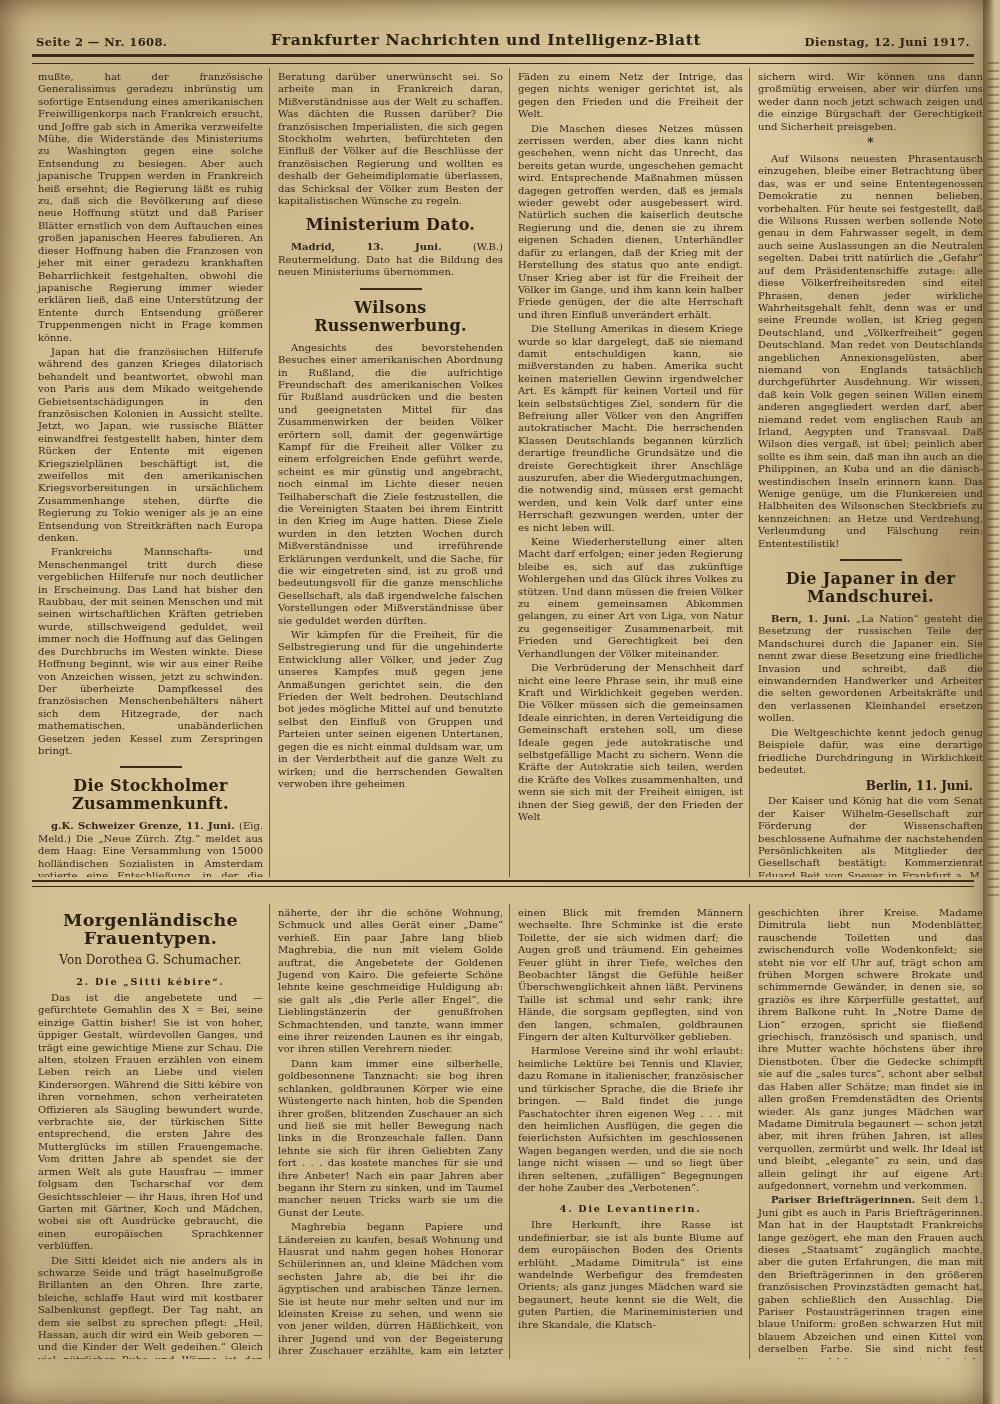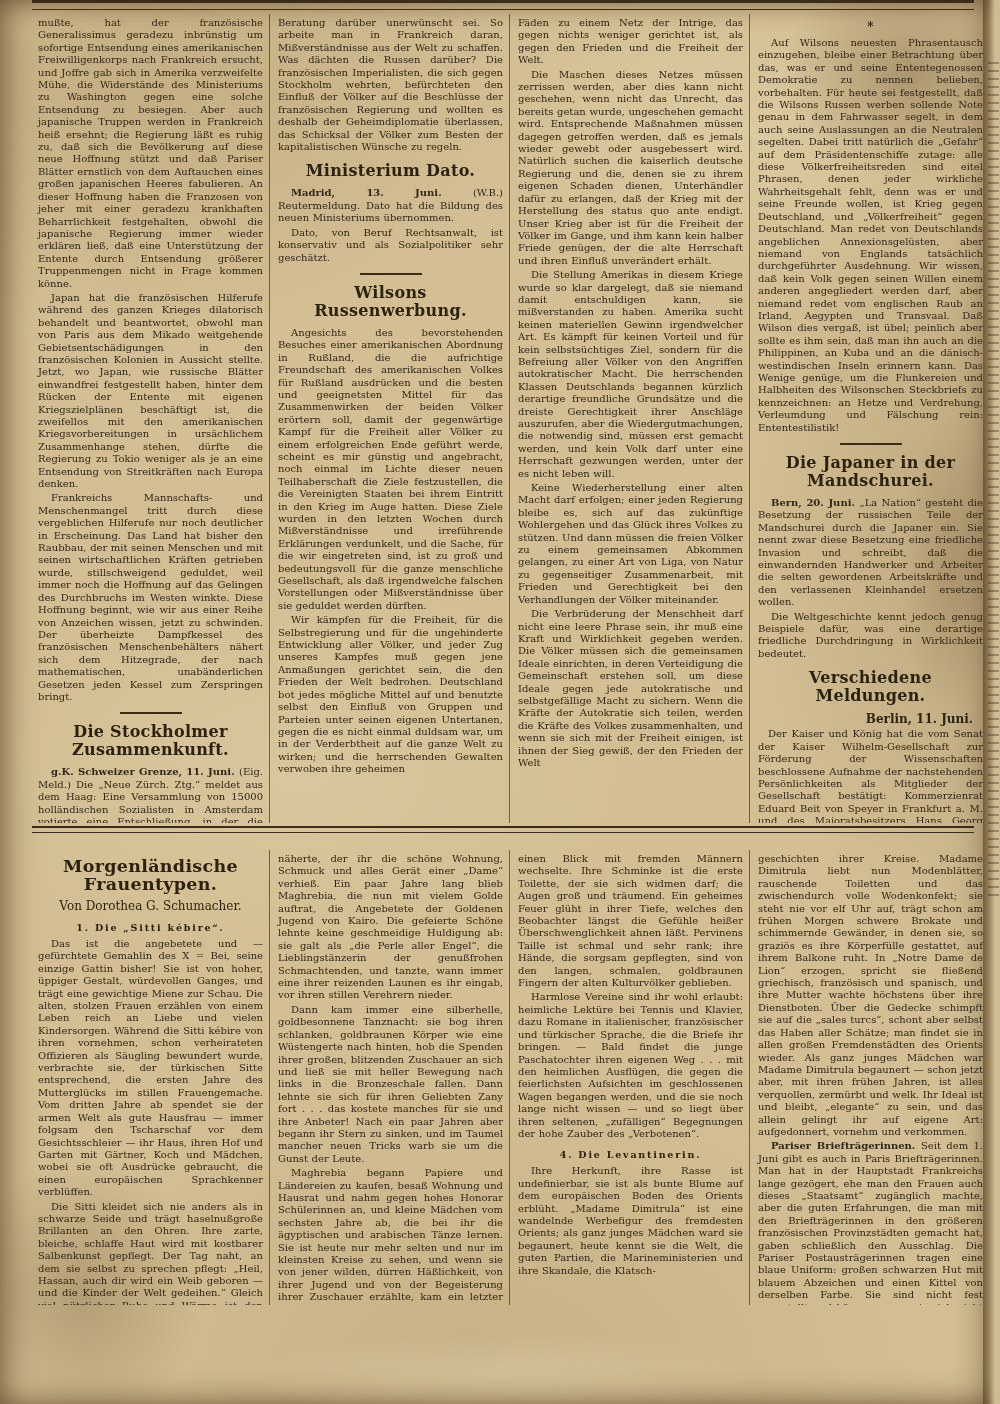--- a/index.html
+++ b/index.html
@@ -80,68 +80,72 @@
 </head>
 <body>
 
 <div class="page">
   <div class="stain stain-a"></div>
   <div class="stain stain-b"></div>
   <div class="stain stain-c"></div>
   <div class="stain stain-d"></div>
 
   <div class="inner">
+    <div class="masthead">
+      <span class="mast-side">Seite 2 — Nr. 1608.</span>
+      <span class="mast-title">Frankfurter Nachrichten und Intelligenz-Blatt</span>
+      <span class="mast-side">Dienstag, 12. Juni 1917.</span>
+    </div>
     <div class="rule-thick"></div>
 
     <div class="columns main-cols">
       <div class="col">
           <p class="pc">mußte, hat der französische Generalissimus geradezu inbrünstig um sofortige Entsendung eines amerikanischen Freiwilligenkorps nach Frankreich ersucht, und Joffre gab sich in Amerika verzweifelte Mühe, die Widerstände des Ministeriums zu Washington gegen eine solche Entsendung zu besiegen. Aber auch japanische Truppen werden in Frankreich heiß ersehnt; die Regierung läßt es ruhig zu, daß sich die Bevölkerung auf diese neue Hoffnung stützt und daß Pariser Blätter ernstlich von dem Auftauchen eines großen japanischen Heeres fabulieren. An dieser Hoffnung haben die Franzosen von jeher mit einer geradezu krankhaften Beharrlichkeit festgehalten, obwohl die japanische Regierung immer wieder erklären ließ, daß eine Unterstützung der Entente durch Entsendung größerer Truppenmengen nicht in Frage kommen könne.</p>
           <p class="p">Japan hat die französischen Hilferufe während des ganzen Krieges dilatorisch behandelt und beantwortet, obwohl man von Paris aus dem Mikado weitgehende Gebietsentschädigungen in den französischen Kolonien in Aussicht stellte. Jetzt, wo Japan, wie russische Blätter einwandfrei festgestellt haben, hinter dem Rücken der Entente mit eigenen Kriegszielplänen beschäftigt ist, die zweifellos mit den amerikanischen Kriegsvorbereitungen in ursächlichem Zusammenhange stehen, dürfte die Regierung zu Tokio weniger als je an eine Entsendung von Streitkräften nach Europa denken.</p>
           <p class="p">Frankreichs Mannschafts- und Menschenmangel tritt durch diese vergeblichen Hilferufe nur noch deutlicher in Erscheinung. Das Land hat bisher den Raubbau, der mit seinen Menschen und mit seinen wirtschaftlichen Kräften getrieben wurde, stillschweigend geduldet, weil immer noch die Hoffnung auf das Gelingen des Durchbruchs im Westen winkte. Diese Hoffnung beginnt, wie wir aus einer Reihe von Anzeichen wissen, jetzt zu schwinden. Der überheizte Dampfkessel des französischen Menschenbehälters nähert sich dem Hitzegrade, der nach mathematischen, unabänderlichen Gesetzen jeden Kessel zum Zerspringen bringt.</p>
           <div class="divider"></div>
           <h3 class="h1">Die Stockholmer Zusammenkunft.</h3>
           <p class="p"><b class="lead">g.K. Schweizer Grenze, 11. Juni. </b>(Eig. Meld.) Die „Neue Zürch. Ztg.“ meldet aus dem Haag: Eine Versammlung von 15000 holländischen Sozialisten in Amsterdam votierte eine Entschließung, in der die französischen Sozialisten im Sinne Poincarés ersucht werden, durch Beschickung der Stockholmer Zusammenkunft die internationale Verständigung zu ermöglichen.</p>
         </div>
       <div class="col">
           <p class="pc">Beratung darüber unerwünscht sei. So arbeite man in Frankreich daran, Mißverständnisse aus der Welt zu schaffen. Was dächten die Russen darüber? Die französischen Imperialisten, die sich gegen Stockholm wehrten, befürchteten den Einfluß der Völker auf die Beschlüsse der französischen Regierung und wollten es deshalb der Geheimdiplomatie überlassen, das Schicksal der Völker zum Besten der kapitalistischen Wünsche zu regeln.</p>
           <h3 class="h1">Ministerium Dato.</h3>
           <p class="p"><b class="lead">Madrid, 13. Juni. </b>(W.B.) Reutermeldung. Dato hat die Bildung des neuen Ministeriums übernommen.</p>
-          <p class="p">Dato, von Beruf Rechtsanwalt, ist konservativ und als Sozialpolitiker sehr geschätzt.</p>
           <div class="divider"></div>
           <h3 class="h1">Wilsons Russenwerbung.</h3>
           <p class="p">Angesichts des bevorstehenden Besuches einer amerikanischen Abordnung in Rußland, die die aufrichtige Freundschaft des amerikanischen Volkes für Rußland ausdrücken und die besten und geeignetsten Mittel für das Zusammenwirken der beiden Völker erörtern soll, damit der gegenwärtige Kampf für die Freiheit aller Völker zu einem erfolgreichen Ende geführt werde, scheint es mir günstig und angebracht, noch einmal im Lichte dieser neuen Teilhaberschaft die Ziele festzustellen, die die Vereinigten Staaten bei ihrem Eintritt in den Krieg im Auge hatten. Diese Ziele wurden in den letzten Wochen durch Mißverständnisse und irreführende Erklärungen verdunkelt, und die Sache, für die wir eingetreten sind, ist zu groß und bedeutungsvoll für die ganze menschliche Gesellschaft, als daß irgendwelche falschen Vorstellungen oder Mißverständnisse über sie geduldet werden dürften.</p>
           <p class="p">Wir kämpfen für die Freiheit, für die Selbstregierung und für die ungehinderte Entwicklung aller Völker, und jeder Zug unseres Kampfes muß gegen jene Anmaßungen gerichtet sein, die den Frieden der Welt bedrohen. Deutschland bot jedes mögliche Mittel auf und benutzte selbst den Einfluß von Gruppen und Parteien unter seinen eigenen Untertanen, gegen die es nicht einmal duldsam war, um in der Verderbtheit auf die ganze Welt zu wirken; und die herrschenden Gewalten verwoben ihre geheimen</p>
         </div>
       <div class="col">
           <p class="pc">Fäden zu einem Netz der Intrige, das gegen nichts weniger gerichtet ist, als gegen den Frieden und die Freiheit der Welt.</p>
           <p class="p">Die Maschen dieses Netzes müssen zerrissen werden, aber dies kann nicht geschehen, wenn nicht das Unrecht, das bereits getan wurde, ungeschehen gemacht wird. Entsprechende Maßnahmen müssen dagegen getroffen werden, daß es jemals wieder gewebt oder ausgebessert wird. Natürlich suchen die kaiserlich deutsche Regierung und die, denen sie zu ihrem eigenen Schaden dienen, Unterhändler dafür zu erlangen, daß der Krieg mit der Herstellung des status quo ante endigt. Unser Krieg aber ist für die Freiheit der Völker im Gange, und ihm kann kein halber Friede genügen, der die alte Herrschaft und ihren Einfluß unverändert erhält.</p>
           <p class="p">Die Stellung Amerikas in diesem Kriege wurde so klar dargelegt, daß sie niemand damit entschuldigen kann, sie mißverstanden zu haben. Amerika sucht keinen materiellen Gewinn irgendwelcher Art. Es kämpft für keinen Vorteil und für kein selbstsüchtiges Ziel, sondern für die Befreiung aller Völker von den Angriffen autokratischer Macht. Die herrschenden Klassen Deutschlands begannen kürzlich derartige freundliche Grundsätze und die dreiste Gerechtigkeit ihrer Anschläge auszurufen, aber die Wiedergutmachungen, die notwendig sind, müssen erst gemacht werden, und kein Volk darf unter eine Herrschaft gezwungen werden, unter der es nicht leben will.</p>
           <p class="p">Keine Wiederherstellung einer alten Macht darf erfolgen; einer jeden Regierung bleibe es, sich auf das zukünftige Wohlergehen und das Glück ihres Volkes zu stützen. Und dann müssen die freien Völker zu einem gemeinsamen Abkommen gelangen, zu einer Art von Liga, von Natur zu gegenseitiger Zusammenarbeit, mit Frieden und Gerechtigkeit bei den Verhandlungen der Völker miteinander.</p>
           <p class="p">Die Verbrüderung der Menschheit darf nicht eine leere Phrase sein, ihr muß eine Kraft und Wirklichkeit gegeben werden. Die Völker müssen sich die gemeinsamen Ideale einrichten, in deren Verteidigung die Gemeinschaft erstehen soll, um diese Ideale gegen jede autokratische und selbstgefällige Macht zu sichern. Wenn die Kräfte der Autokratie sich teilen, werden die Kräfte des Volkes zusammenhalten, und wenn sie sich mit der Freiheit einigen, ist ihnen der Sieg gewiß, der den Frieden der Welt</p>
         </div>
       <div class="col">
+          <p class="pc">sichern wird. Wir können uns dann großmütig erweisen, aber wir dürfen uns weder dann noch jetzt schwach zeigen und die einzige Bürgschaft der Gerechtigkeit und Sicherheit preisgeben.</p>
           <div class="star">*</div>
           <p class="p">Auf Wilsons neuesten Phrasentausch einzugehen, bleibe einer Betrachtung über das, was er und seine Ententegenossen Demokratie zu nennen belieben, vorbehalten. Für heute sei festgestellt, daß die Wilsons Russen werben sollende Note genau in dem Fahrwasser segelt, in dem auch seine Auslassungen an die Neutralen segelten. Dabei tritt natürlich die „Gefahr“ auf dem Präsidentenschiffe zutage: alle diese Völkerfreiheitsreden sind eitel Phrasen, denen jeder wirkliche Wahrheitsgehalt fehlt, denn was er und seine Freunde wollen, ist Krieg gegen Deutschland, und „Völkerfreiheit“ gegen Deutschland. Man redet von Deutschlands angeblichen Annexionsgelüsten, aber niemand von Englands tatsächlich durchgeführter Ausdehnung. Wir wissen, daß kein Volk gegen seinen Willen einem anderen angegliedert werden darf, aber niemand redet vom englischen Raub an Irland, Aegypten und Transvaal. Daß Wilson dies vergaß, ist übel; peinlich aber sollte es ihm sein, daß man ihn auch an die Philippinen, an Kuba und an die dänisch-westindischen Inseln erinnern kann. Das Wenige genüge, um die Flunkereien und Halbheiten des Wilsonschen Steckbriefs zu kennzeichnen: an Hetze und Verdrehung, Verleumdung und Fälschung rein: Ententestilistik!</p>
           <div class="divider"></div>
           <h3 class="h1">Die Japaner in der Mandschurei.</h3>
-          <p class="p"><b class="lead">Bern, 20. Juni. </b>„La Nation“ gesteht die Besetzung der russischen Teile der Mandschurei durch die Japaner ein. Sie nennt zwar diese Besetzung eine friedliche Invasion und schreibt, daß die einwandernden Handwerker und Arbeiter die selten gewordenen Arbeitskräfte und den verlassenen Kleinhandel ersetzen wollen.</p>
+          <p class="p"><b class="lead">Bern, 1. Juni. </b>„La Nation“ gesteht die Besetzung der russischen Teile der Mandschurei durch die Japaner ein. Sie nennt zwar diese Besetzung eine friedliche Invasion und schreibt, daß die einwandernden Handwerker und Arbeiter die selten gewordenen Arbeitskräfte und den verlassenen Kleinhandel ersetzen wollen.</p>
           <p class="p">Die Weltgeschichte kennt jedoch genug Beispiele dafür, was eine derartige friedliche Durchdringung in Wirklichkeit bedeutet.</p>
-          <h3 class="h1">Verschiedene Meldungen.</h3>
           <div class="dateline">Berlin, 11. Juni.</div>
           <p class="small">Der Kaiser und König hat die vom Senat der Kaiser Wilhelm-Gesellschaft zur Förderung der Wissenschaften beschlossene Aufnahme der nachstehenden Persönlichkeiten als Mitglieder der Gesellschaft bestätigt: Kommerzienrat Eduard Beit von Speyer in Frankfurt a. M. und des Majoratsbesitzers Hans Georg Graf v. Oppersdorff, erbliches Mitglied des Herrenhauses, Mitglied des Reichstages und Rittmeister. Zugleich genehmigte der Kaiser die Zulassung des Generaldirektors Geheimen Bergrates und Oberbergrates a. D. Dr. Viktor Weidtman, Mitglied des Herrenhauses, in Aachen, als Vertreter der Aktiengesellschaft für Bergbau, Blei- und Zinkfabrikation.</p>
         </div>
     </div>
 
     <div class="rule-mid"></div>
 
     <div class="columns feui-cols">
       <div class="col">
           <h3 class="h1">Morgenländische Frauentypen.</h3>
           <div class="byline">Von Dorothea G. Schumacher.</div>
-          <h4 class="h2">1. Die „Sitti kébire“.</h4>
+          <h4 class="h2">2. Die „Sitti kébire“.</h4>
           <p class="p">Das ist die angebetete und — gefürchtete Gemahlin des X = Bei, seine einzige Gattin bisher! Sie ist von hoher, üppiger Gestalt, würdevollen Ganges, und trägt eine gewichtige Miene zur Schau. Die alten, stolzen Frauen erzählen von einem Leben reich an Liebe und vielen Kindersorgen. Während die Sitti kébire von ihren vornehmen, schon verheirateten Offizieren als Säugling bewundert wurde, verbrachte sie, der türkischen Sitte entsprechend, die ersten Jahre des Mutterglücks im stillen Frauengemache. Vom dritten Jahre ab spendet sie der armen Welt als gute Hausfrau — immer folgsam den Tscharschaf vor dem Gesichtsschleier — ihr Haus, ihren Hof und Garten mit Gärtner, Koch und Mädchen, wobei sie oft Ausdrücke gebraucht, die einen europäischen Sprachkenner verblüffen.</p>
           <p class="p">Die Sitti kleidet sich nie anders als in schwarze Seide und trägt haselnußgroße Brillanten an den Ohren. Ihre zarte, bleiche, schlaffe Haut wird mit kostbarer Salbenkunst gepflegt. Der Tag naht, an dem sie selbst zu sprechen pflegt: „Heil, Hassan, auch dir wird ein Weib geboren — und die Kinder der Welt gedeihen.“ Gleich viel nützlicher Ruhe und Wärme ist den Kindern der Mütter ein Segen der alten Sitte beschieden.</p>
         </div>
       <div class="col">
           <p class="pc">näherte, der ihr die schöne Wohnung, Schmuck und alles Gerät einer „Dame“ verhieß. Ein paar Jahre lang blieb Maghrebia, die nun mit vielem Golde auftrat, die Angebetete der Goldenen Jugend von Kairo. Die gefeierte Schöne lehnte keine geschmeidige Huldigung ab: sie galt als „die Perle aller Engel“, die Lieblingstänzerin der genußfrohen Schmachtenden, und tanzte, wann immer eine ihrer reizenden Launen es ihr eingab, vor ihren stillen Verehrern nieder.</p>
           <p class="p">Dann kam immer eine silberhelle, goldbesonnene Tanznacht: sie bog ihren schlanken, goldbraunen Körper wie eine Wüstengerte nach hinten, hob die Spenden ihrer großen, blitzenden Zuschauer an sich und ließ sie mit heller Bewegung nach links in die Bronzeschale fallen. Dann lehnte sie sich für ihren Geliebten Zany fort . . . das kostete manches für sie und ihre Anbeter! Nach ein paar Jahren aber begann ihr Stern zu sinken, und im Taumel mancher neuen Tricks warb sie um die Gunst der Leute.</p>
           <p class="p">Maghrebia begann Papiere und Ländereien zu kaufen, besaß Wohnung und Hausrat und nahm gegen hohes Honorar Schülerinnen an, und kleine Mädchen vom sechsten Jahre ab, die bei ihr die ägyptischen und arabischen Tänze lernen. Sie ist heute nur mehr selten und nur im kleinsten Kreise zu sehen, und wenn sie von jener wilden, dürren Häßlichkeit, von ihrer Jugend und von der Begeisterung ihrer Zuschauer erzählte, kam ein letzter Abglanz längst vergangener Schönheit in ihre Augen.</p>
         </div>
       <div class="col">
           <p class="pc">einen Blick mit fremden Männern wechselte. Ihre Schminke ist die erste Toilette, der sie sich widmen darf; die Augen groß und träumend. Ein geheimes Feuer glüht in ihrer Tiefe, welches den Beobachter längst die Gefühle heißer Überschwenglichkeit ahnen läßt. Pervinens Taille ist schmal und sehr rank; ihre Hände, die sorgsam gepflegten, sind von den langen, schmalen, goldbraunen Fingern der alten Kulturvölker geblieben.</p>

